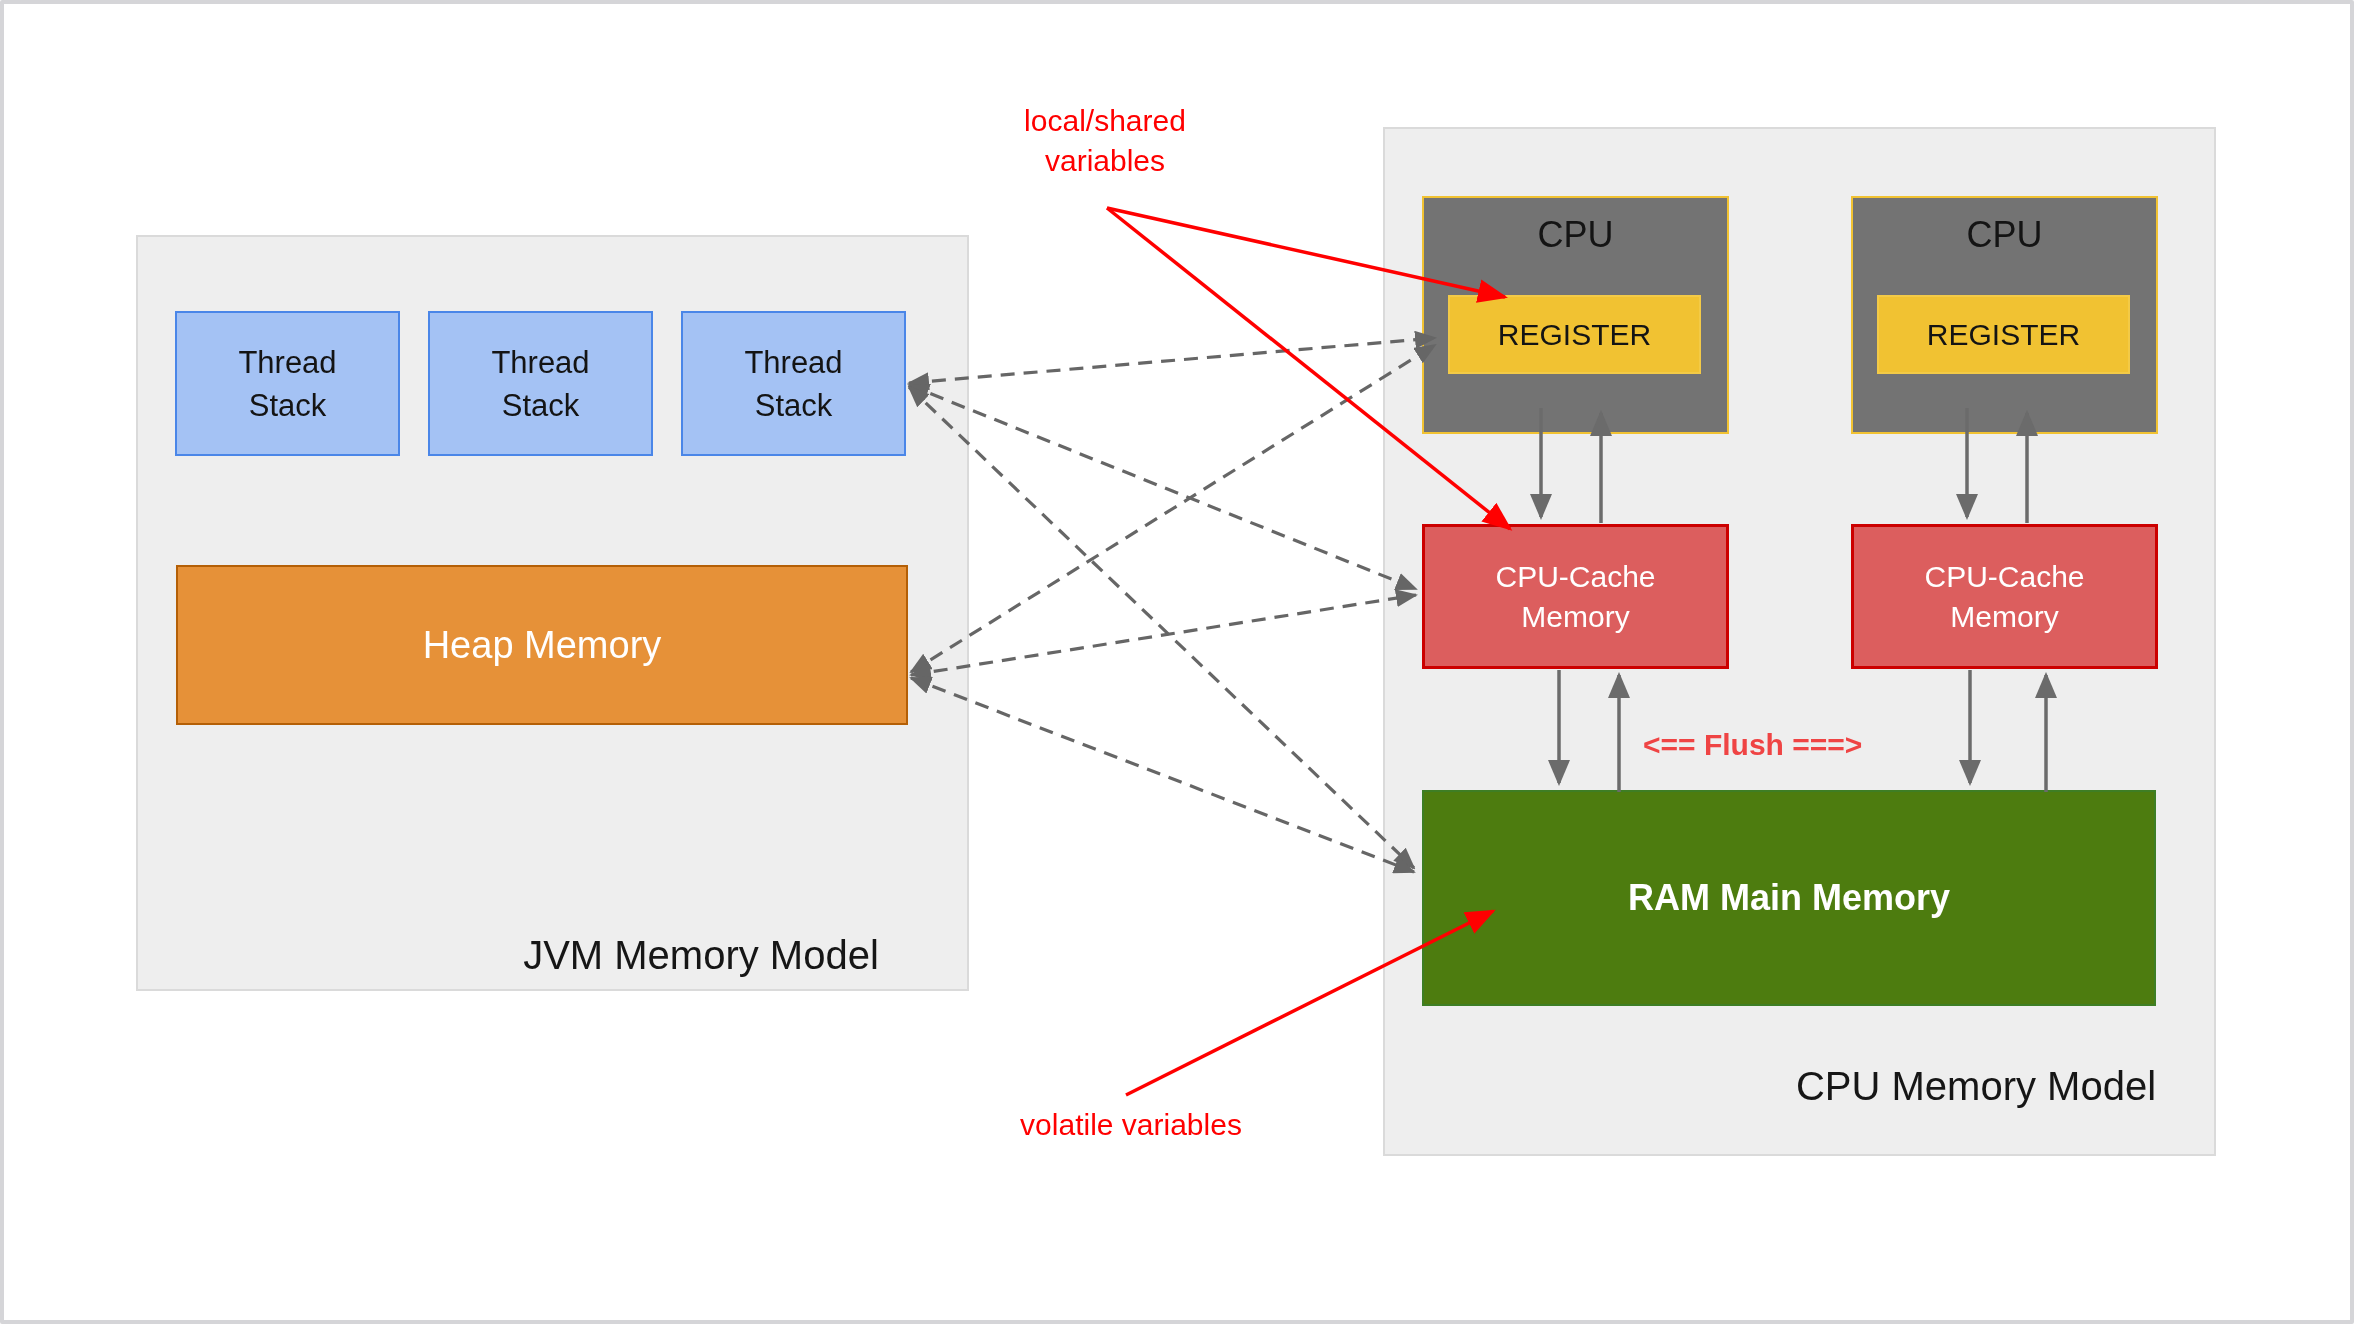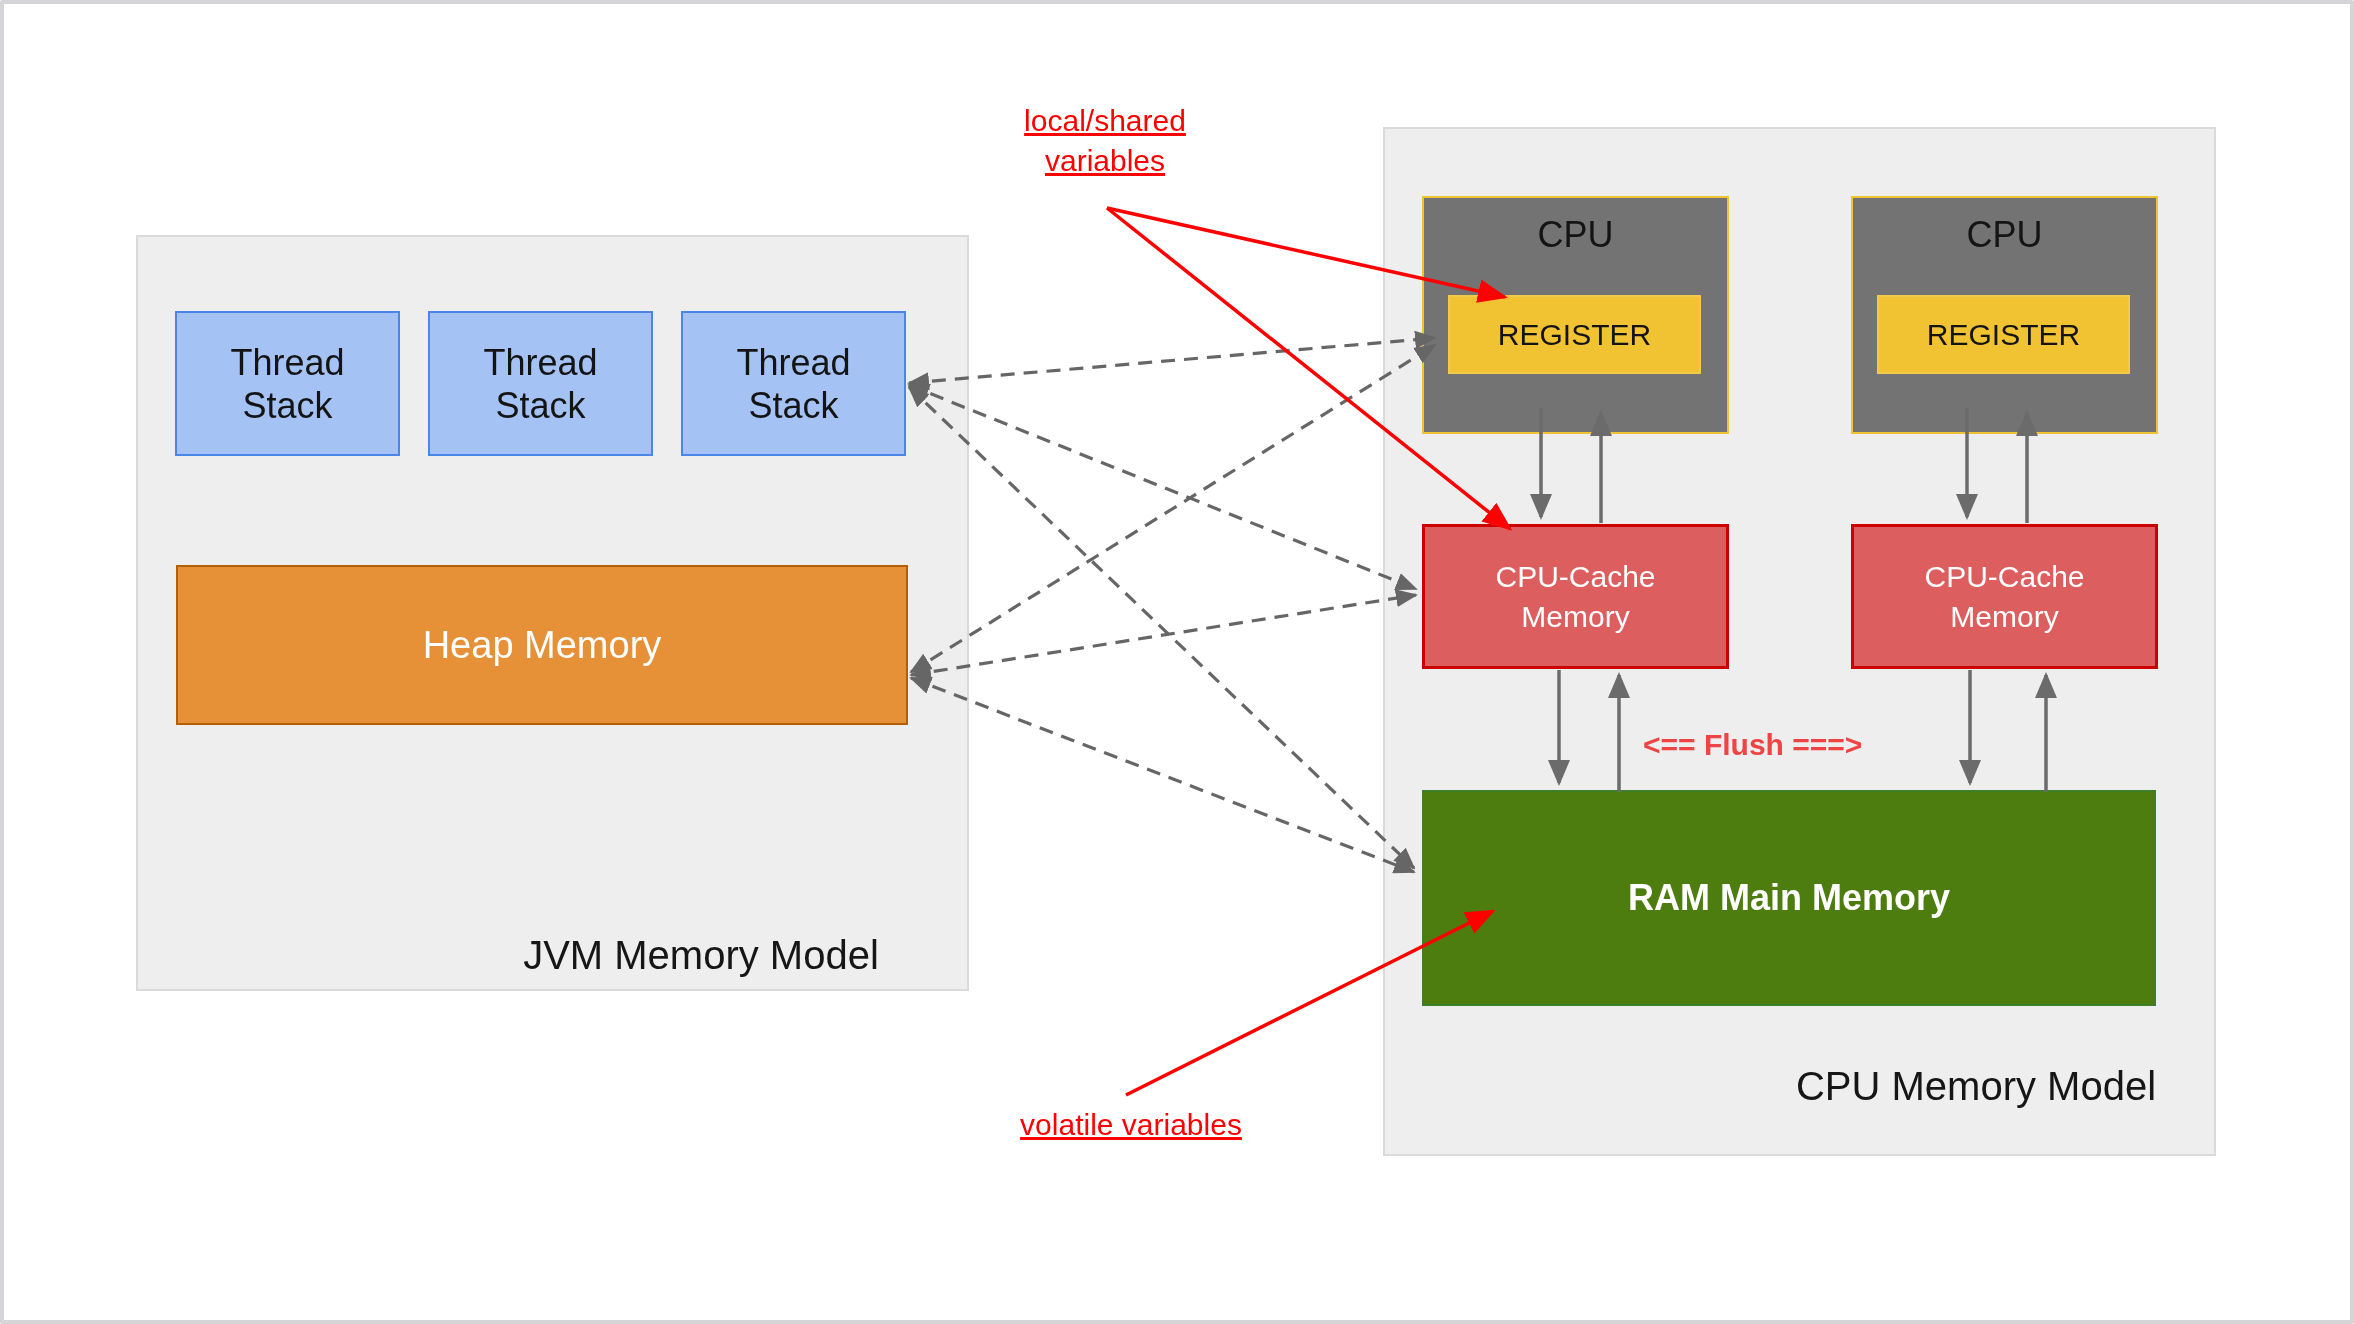--- a/index.html
+++ b/index.html
@@ -13,21 +13,21 @@
     overflow:hidden;
     font-family:"Liberation Sans","DejaVu Sans",sans-serif;
     color:#1a1a1a;
   }
   .abs{position:absolute;box-sizing:border-box;}
   .panel{background:#eeeeee;border:2px solid #dadada;}
   .box{display:flex;align-items:center;justify-content:center;text-align:center;}
 
   #jvm-panel{left:132px;top:231px;width:833px;height:756px;}
   .thread-box{top:307px;width:225px;height:145px;background:#a4c2f4;border:2px solid #4a86e8;
-    font-size:36px;line-height:43px;color:#141414;}
+    font-size:31px;line-height:43px;color:#141414;}
   #ts1{left:171px;} #ts2{left:424px;} #ts3{left:677px;}
   .thread-label{width:150px;}
   #heap-box{left:172px;top:561px;width:732px;height:160px;background:#e69138;border:2px solid #b45f06;
     font-size:38px;color:#ffffff;}
   #jvm-title{left:462px;top:905px;width:470px;text-align:center;font-size:40px;color:#161616;margin-top:24px;}
 
   #cpu-panel{left:1379px;top:123px;width:833px;height:1029px;}
   .cpu-box{top:192px;width:307px;height:238px;background:#737373;border:2px solid #f1c232;}
   #cpu1{left:1418px;} #cpu2{left:1847px;}
   .cpu-label{position:absolute;left:0;top:16px;width:100%;text-align:center;font-size:36px;color:#141414;}
@@ -37,21 +37,21 @@
   .cache-box{top:520px;width:307px;height:145px;background:#dc5e5e;border:3px solid #cc0000;
     font-size:30px;line-height:40px;color:#ffffff;align-items:center;}
   #cache1{left:1418px;} #cache2{left:1847px;}
   .cache-label{width:190px;}
   #ram-box{left:1418px;top:786px;width:734px;height:216px;background:#4d7c0f;border:2px solid #3e7e24;
     font-size:36px;color:#ffffff;font-weight:bold;}
   #flush-label{left:1639px;top:724px;width:300px;text-align:left;
     font-size:30px;font-weight:bold;color:#ef4444;}
   #cpu-title{left:1747px;top:1060px;width:450px;text-align:center;font-size:40px;color:#161616;}
 
-  .red-note{color:#ff0000;font-size:30px;line-height:40px;text-align:center;text-decoration:underline;}
+  .red-note{color:#ff0000;font-size:30px;line-height:40px;text-align:center;}
   #local-shared-note{left:991px;top:97px;width:220px;}
   #volatile-note{left:977px;top:1101px;width:300px;}
 
   #arrow-layer{left:0;top:0;width:2354px;height:1324px;pointer-events:none;}
 </style>
 </head>
 <body>
 
 <div id="canvas">
 

